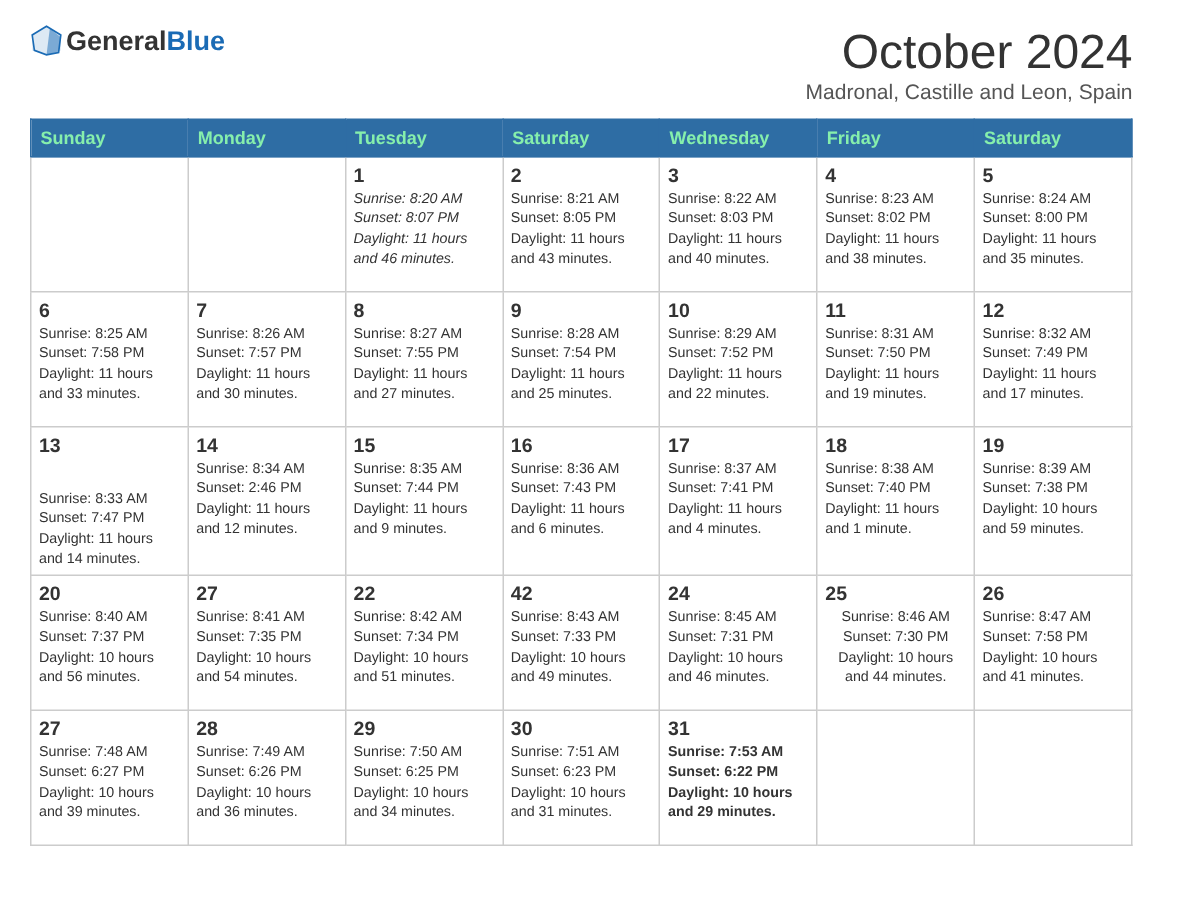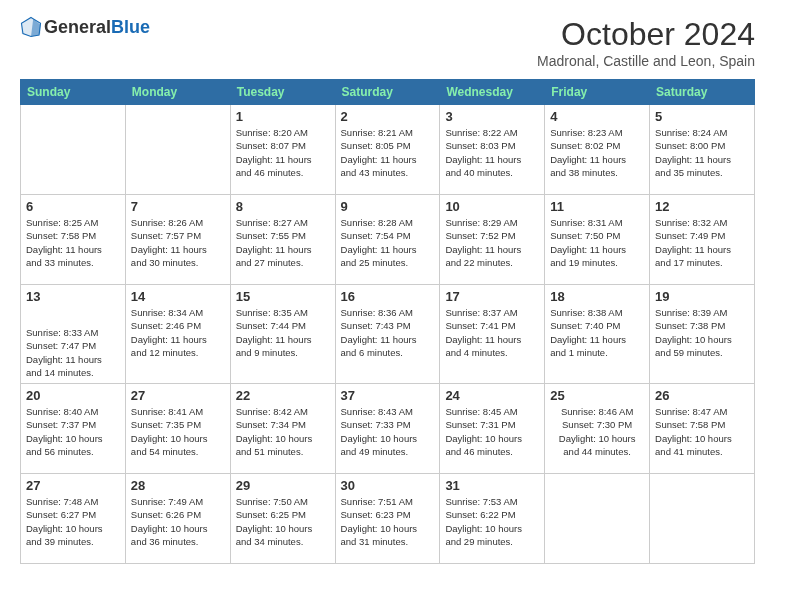--- a/index.html
+++ b/index.html
@@ -123,21 +123,21 @@
           <th>Friday</th>
           <th>Saturday</th>
         </tr>
     </thead>
     <tbody id="calendar-body">
     <tr class="week-row">
           <td class="empty"></td>
           <td class="empty"></td>
           <td>
             <span class="day-number">1</span>
-            <div class="day-info" style="white-space: pre-line;">Sunrise: 8:20 AM
+            <div class="day-info" style="white-space: pre-line; font-style: italic;">Sunrise: 8:20 AM
 Sunset: 8:07 PM
 Daylight: 11 hours and 46 minutes.</div>
           </td>
           <td>
             <span class="day-number">2</span>
             <div class="day-info" style="white-space: pre-line;">Sunrise: 8:21 AM
 Sunset: 8:05 PM
 Daylight: 11 hours and 43 minutes.</div>
           </td>
           <td>
@@ -260,21 +260,21 @@
 Sunset: 7:35 PM
 Daylight: 10 hours and 54 minutes.</div>
           </td>
           <td>
             <span class="day-number">22</span>
             <div class="day-info" style="white-space: pre-line;">Sunrise: 8:42 AM
 Sunset: 7:34 PM
 Daylight: 10 hours and 51 minutes.</div>
           </td>
           <td>
-            <span class="day-number">37</span>
+            <span class="day-number">42</span>
             <div class="day-info" style="white-space: pre-line;">Sunrise: 8:43 AM
 Sunset: 7:33 PM
 Daylight: 10 hours and 49 minutes.</div>
           </td>
           <td>
             <span class="day-number">24</span>
             <div class="day-info" style="white-space: pre-line;">Sunrise: 8:45 AM
 Sunset: 7:31 PM
 Daylight: 10 hours and 46 minutes.</div>
           </td>
@@ -311,21 +311,21 @@
 Daylight: 10 hours and 34 minutes.</div>
           </td>
           <td>
             <span class="day-number">30</span>
             <div class="day-info" style="white-space: pre-line;">Sunrise: 7:51 AM
 Sunset: 6:23 PM
 Daylight: 10 hours and 31 minutes.</div>
           </td>
           <td>
             <span class="day-number">31</span>
-            <div class="day-info" style="white-space: pre-line;">Sunrise: 7:53 AM
+            <div class="day-info" style="white-space: pre-line; font-weight: bold;">Sunrise: 7:53 AM
 Sunset: 6:22 PM
 Daylight: 10 hours and 29 minutes.</div>
           </td>
           <td class="empty"></td>
           <td class="empty"></td>
         </tr>
       </tbody>
   </table>
 </div>
 

